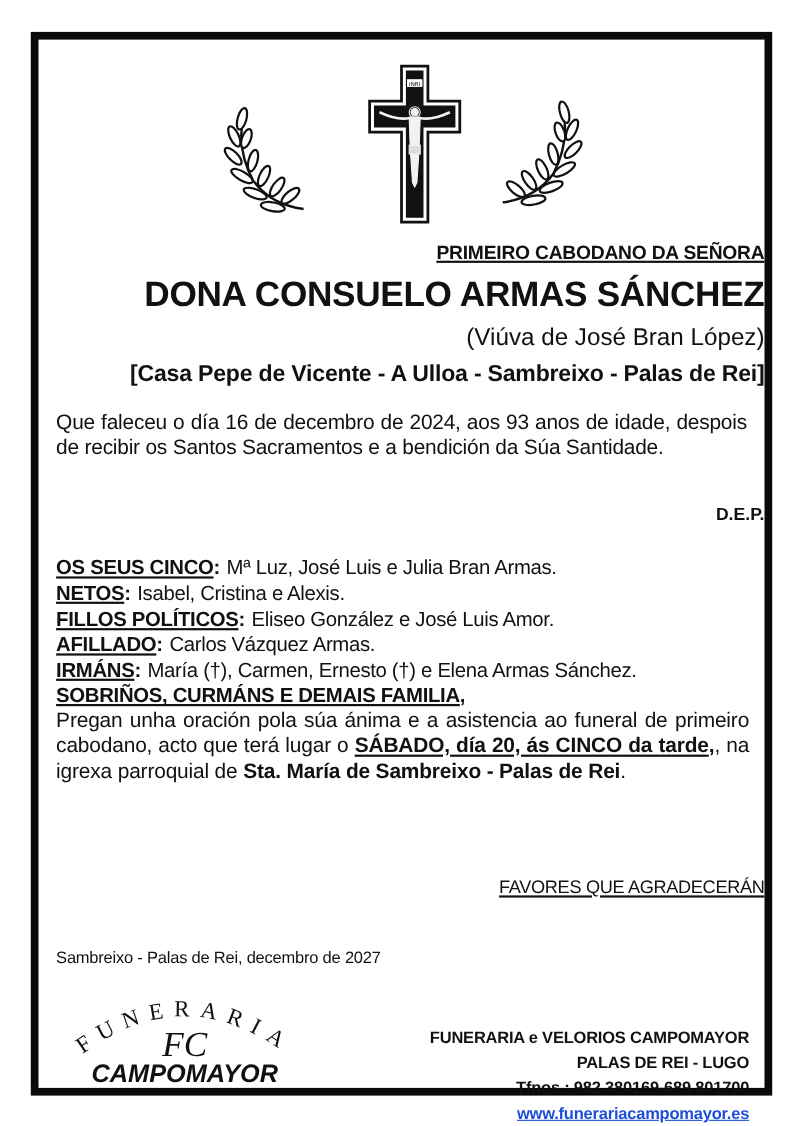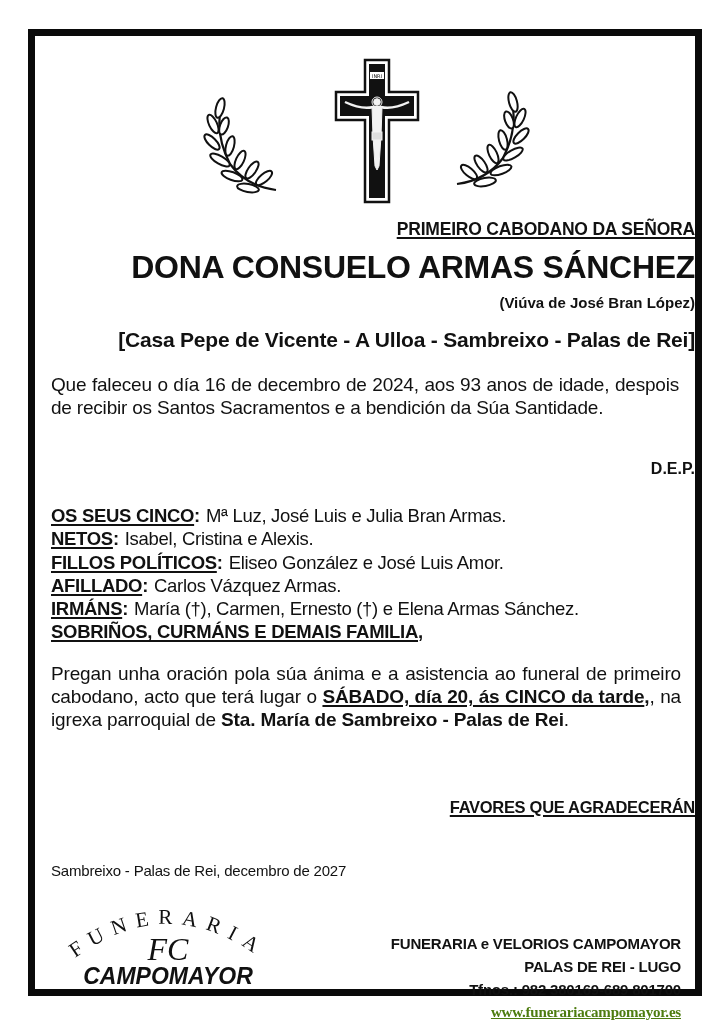--- a/index.html
+++ b/index.html
@@ -16,41 +16,41 @@
   .u { text-decoration: underline; text-decoration-thickness: 1.5px; text-underline-offset: 2px; }
   .b { font-weight: bold; }
 
   
   .cross-wrap { left: 297px; top: 22px; width: 90px; height: 146px; }
   .laurel-left { left: 165px; top: 58px; width: 80px; height: 104px; }
   .laurel-right { left: 418px; top: 52px; width: 80px; height: 104px; }
 
   .subtitle { top: 183px; font-size: 17.5px; font-weight: bold; letter-spacing: -0.2px; }
   .name { top: 213px; font-size: 32px; font-weight: bold; letter-spacing: -0.3px; }
-  .widow { top: 258px; font-size: 15px; font-weight: bold; }
+  .widow { top: 258px; font-size: 22px; font-weight: normal; }
   .place { top: 292px; font-size: 21px; font-weight: bold; letter-spacing: -0.2px; }
 
   .para {
     left: 16px; width: 628px; font-size: 19px; line-height: 23px; text-align: justify;
     letter-spacing: -0.2px;
   }
   .intro { top: 337px; }
   .dep { top: 424px; font-size: 16px; font-weight: bold; }
 
   .family { left: 16px; width: 630px; top: 468px; font-size: 18.5px; line-height: 23.3px; letter-spacing: -0.3px; }
   .family .row { text-align: justify; }
   .family .lbl { font-weight: bold; text-decoration: underline; text-decoration-thickness: 1.5px; text-underline-offset: 2px; }
   .family .colon { font-weight: bold; margin-right: 6px; }
 
-  .favores { top: 762px; font-size: 16.5px; font-weight: bold; letter-spacing: -0.3px; margin-left: 12px; }
+  .favores { top: 762px; font-size: 16.5px; font-weight: normal; letter-spacing: -0.3px; margin-left: 12px; }
   .dateline { left: 16px; top: 826px; font-size: 15px; letter-spacing: -0.2px; }
 
   .logo { left: 18px; top: 862px; width: 230px; height: 90px; }
   .contact { right: 14px; top: 870px; text-align: right; font-size: 15px; font-weight: bold; line-height: 23px; letter-spacing: -0.2px; margin-top: 26px; }
-  .contact .url { color: #4d7c0f; text-decoration: underline; font-family: Liberation Serif, serif; }
+  .contact .url { color: #1d4ed8; text-decoration: underline; }
 </style>
 </head>
 <body>
 
 <div class="frame">
 
   <svg class="abs laurel-left" viewBox="0 0 80 104">
     <g fill="#fff" stroke="#111" stroke-width="2">
       <path d="M22 8 Q14 40 30 70 Q46 92 76 96" fill="none" stroke-width="2.2"></path>
       <ellipse cx="20" cy="14" rx="4" ry="10" transform="rotate(15 20 14)"></ellipse>
@@ -106,21 +106,21 @@
   <div class="abs para intro">Que faleceu o día 16 de decembro de 2024, aos 93 anos de idade, despois de recibir os Santos Sacramentos e a bendición da Súa Santidade.</div>
   <div class="abs center dep">D.E.P.</div>
 
   <div class="abs family">
     <div class="row"><span class="lbl">OS SEUS CINCO</span><span class="colon">:</span><span>Mª Luz, José Luis e Julia Bran Armas.</span></div>
     <div class="row"><span class="lbl">NETOS</span><span class="colon">:</span><span>Isabel, Cristina e Alexis.</span></div>
     <div class="row"><span class="lbl">FILLOS POLÍTICOS</span><span class="colon">:</span><span>Eliseo González e José Luis Amor.</span></div>
     <div class="row"><span class="lbl">AFILLADO</span><span class="colon">:</span><span>Carlos Vázquez Armas.</span></div>
     <div class="row"><span class="lbl">IRMÁNS</span><span class="colon">:</span><span>María (†), Carmen, Ernesto (†) e Elena Armas Sánchez.</span></div>
     <div class="row"><span class="lbl">SOBRIÑOS, CURMÁNS E DEMAIS FAMILIA</span><span class="b">,</span><span></span></div>
-    <div class="row" style="font-size:19px; letter-spacing:-0.15px;margin-top:18px;"><span>Pregan unha oración pola súa ánima e a asistencia ao funeral de primeiro cabodano, acto que terá lugar o </span><span class="b u">SÁBADO, día 20, ás CINCO da tarde</span><span class="b">,</span><span>, na igrexa parroquial de </span><span class="b">Sta. María de Sambreixo - Palas de Rei</span><span>.</span></div>
+    <div class="row" style="font-size:19px; letter-spacing:-0.15px;"><span>Pregan unha oración pola súa ánima e a asistencia ao funeral de primeiro cabodano, acto que terá lugar o </span><span class="b u">SÁBADO, día 20, ás CINCO da tarde</span><span class="b">,</span><span>, na igrexa parroquial de </span><span class="b">Sta. María de Sambreixo - Palas de Rei</span><span>.</span></div>
   </div>
 
   <div class="abs center favores u">FAVORES QUE AGRADECERÁN</div>
   <div class="abs dateline">Sambreixo - Palas de Rei, decembro de 2027</div>
 
   <svg class="abs logo" viewBox="0 0 230 90">
     <defs>
       <path id="arc" d="M20 62 Q115 -10 210 62"></path>
     </defs>
     <text font-family="Liberation Serif, DejaVu Serif, serif" font-size="21" letter-spacing="9" fill="#111">

